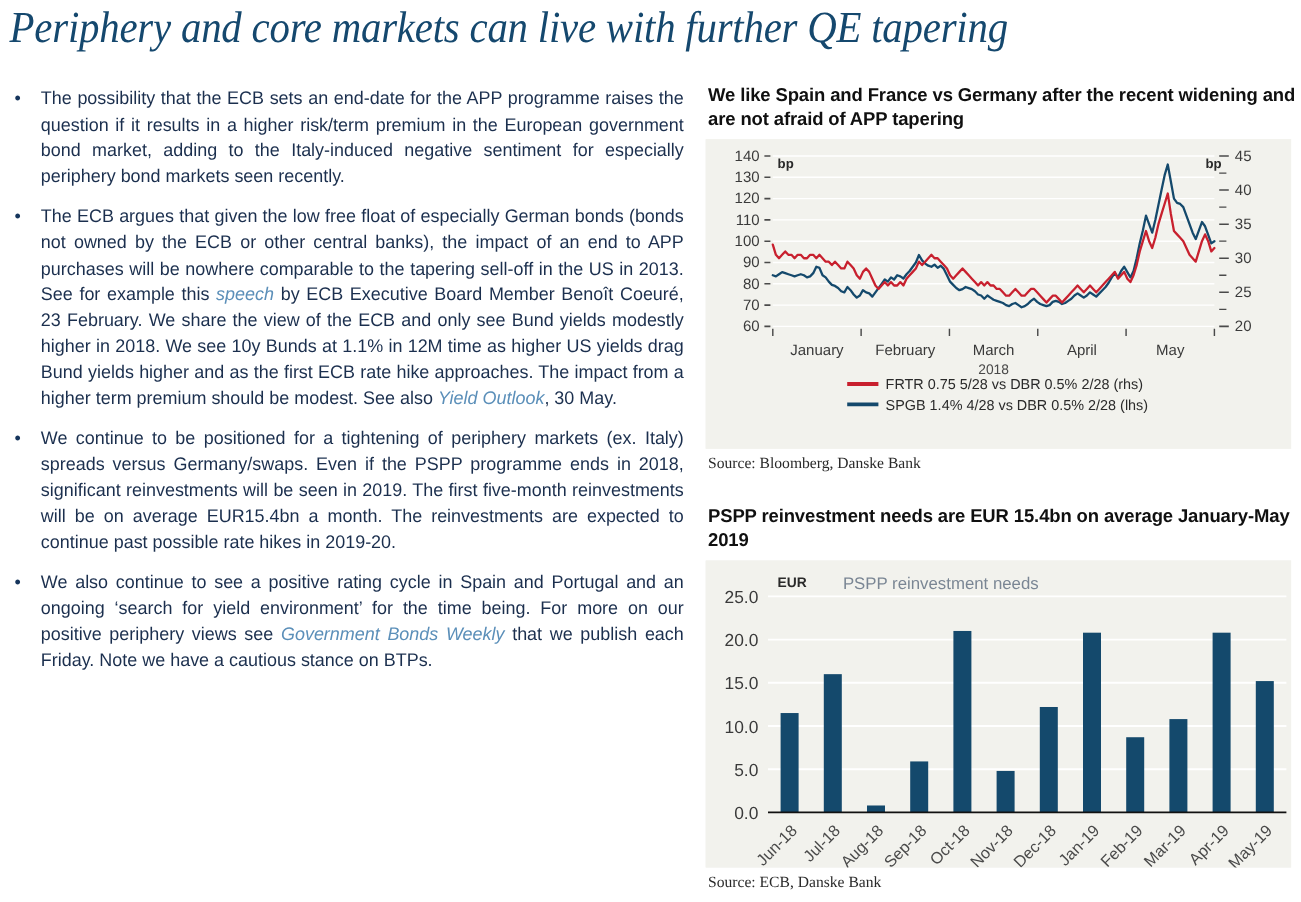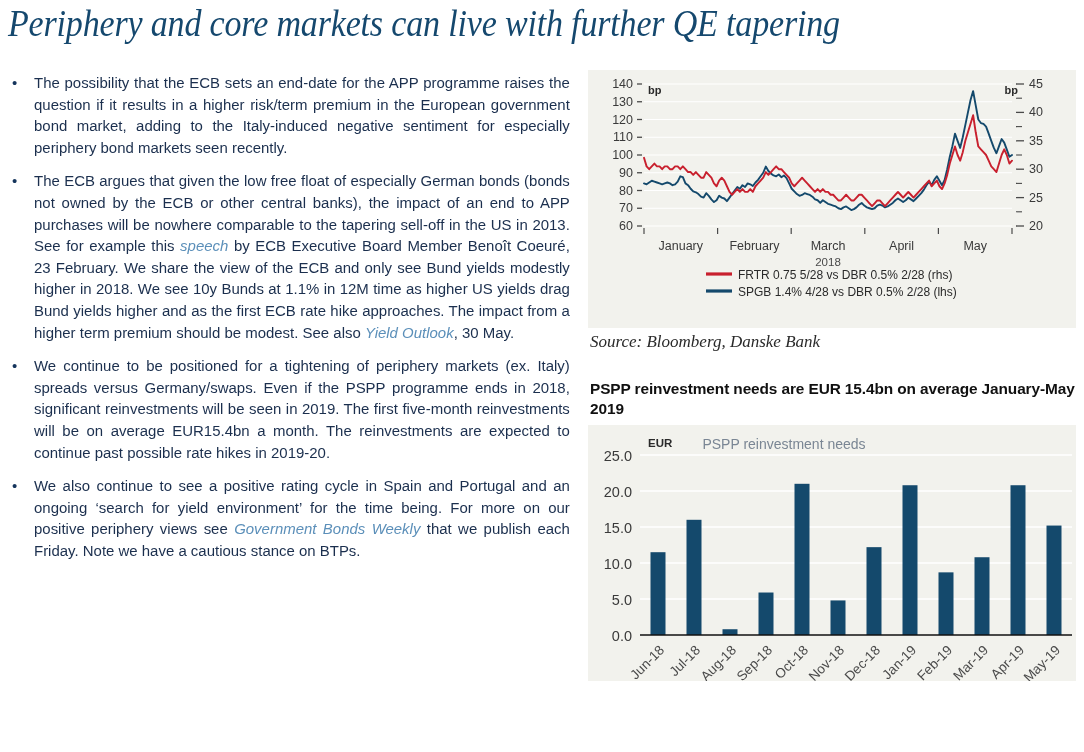--- a/index.html
+++ b/index.html
@@ -37,21 +37,21 @@
   
   .right-col{
     position:absolute;left:588px;top:70px;width:492px;height:680px;
   }
   .chart-head{
     font-size:15.4px;line-height:20px;font-weight:700;color:#101010;
     letter-spacing:-0.1px;margin:0 0 6px 2px;
   }
   .src{
     font-family:"Liberation Serif", serif;
-    font-style:italic;font-size:17px;color:#2a2a2a;margin:4px 0 0 2px;
+    font-size:13px;color:#2a2a2a;margin:4px 0 0 2px;
   }
   .panel{
     background:#f2f2ed;position:relative;width:488px;
   }
   .panel-line{height:258px;}
   .panel-bar{height:256px;}
   svg{display:block;}
   .head2{margin-top:27px;}
 </style>
 </head>
@@ -73,20 +73,21 @@
       <div class="bullet-text"><span>We continue to be positioned for a tightening of periphery markets (ex. Italy) spreads versus Germany/swaps. Even if the PSPP programme ends in 2018, significant reinvestments will be seen in 2019. The first five-month reinvestments will be on average EUR15.4bn a month. The reinvestments are expected to continue past possible rate hikes in 2019-20.</span></div>
     </div>
     <div class="bullet-item">
       <div class="bullet-dot">•</div>
       <div class="bullet-text"><span>We also continue to see a positive rating cycle in Spain and Portugal and an ongoing ‘search for yield environment’ for the time being. For more on our positive periphery views see </span><span class="lnk">Government Bonds Weekly</span><span> that we publish each Friday. Note we have a cautious stance on BTPs.</span></div>
     </div>
   </div>
 
 <div class="right-col">
 
+  <div class="chart-head">We like Spain and France vs Germany after the recent widening and are not afraid of APP tapering</div>
 
   <div class="panel panel-line">
     <svg width="488" height="258" viewBox="0 0 488 258">
       <rect x="0" y="0" width="488" height="258" fill="#f2f2ed"></rect>
       <g id="line-grid">
           <line x1="56" y1="156" x2="424" y2="156" stroke="#ffffff" stroke-width="1.2"></line>
           <line x1="56" y1="138.25" x2="424" y2="138.25" stroke="#ffffff" stroke-width="1.2"></line>
           <line x1="56" y1="120.5" x2="424" y2="120.5" stroke="#ffffff" stroke-width="1.2"></line>
           <line x1="56" y1="102.75" x2="424" y2="102.75" stroke="#ffffff" stroke-width="1.2"></line>
           <line x1="56" y1="85" x2="424" y2="85" stroke="#ffffff" stroke-width="1.2"></line>
@@ -212,13 +213,14 @@
           <text x="0" y="0" font-family="Liberation Sans, sans-serif" font-size="13.5" fill="#4a4a4a" text-anchor="end" transform="translate(293.00,226) rotate(-45)">Dec-18</text>
           <text x="0" y="0" font-family="Liberation Sans, sans-serif" font-size="13.5" fill="#4a4a4a" text-anchor="end" transform="translate(329.00,226) rotate(-45)">Jan-19</text>
           <text x="0" y="0" font-family="Liberation Sans, sans-serif" font-size="13.5" fill="#4a4a4a" text-anchor="end" transform="translate(365.00,226) rotate(-45)">Feb-19</text>
           <text x="0" y="0" font-family="Liberation Sans, sans-serif" font-size="13.5" fill="#4a4a4a" text-anchor="end" transform="translate(401.00,226) rotate(-45)">Mar-19</text>
           <text x="0" y="0" font-family="Liberation Sans, sans-serif" font-size="13.5" fill="#4a4a4a" text-anchor="end" transform="translate(437.00,226) rotate(-45)">Apr-19</text>
           <text x="0" y="0" font-family="Liberation Sans, sans-serif" font-size="13.5" fill="#4a4a4a" text-anchor="end" transform="translate(473.00,226) rotate(-45)">May-19</text>
         </g>
     </svg>
   </div>
 
+  <div class="src">Source: ECB, Danske Bank</div>
 </div>
 
 </body></html>

